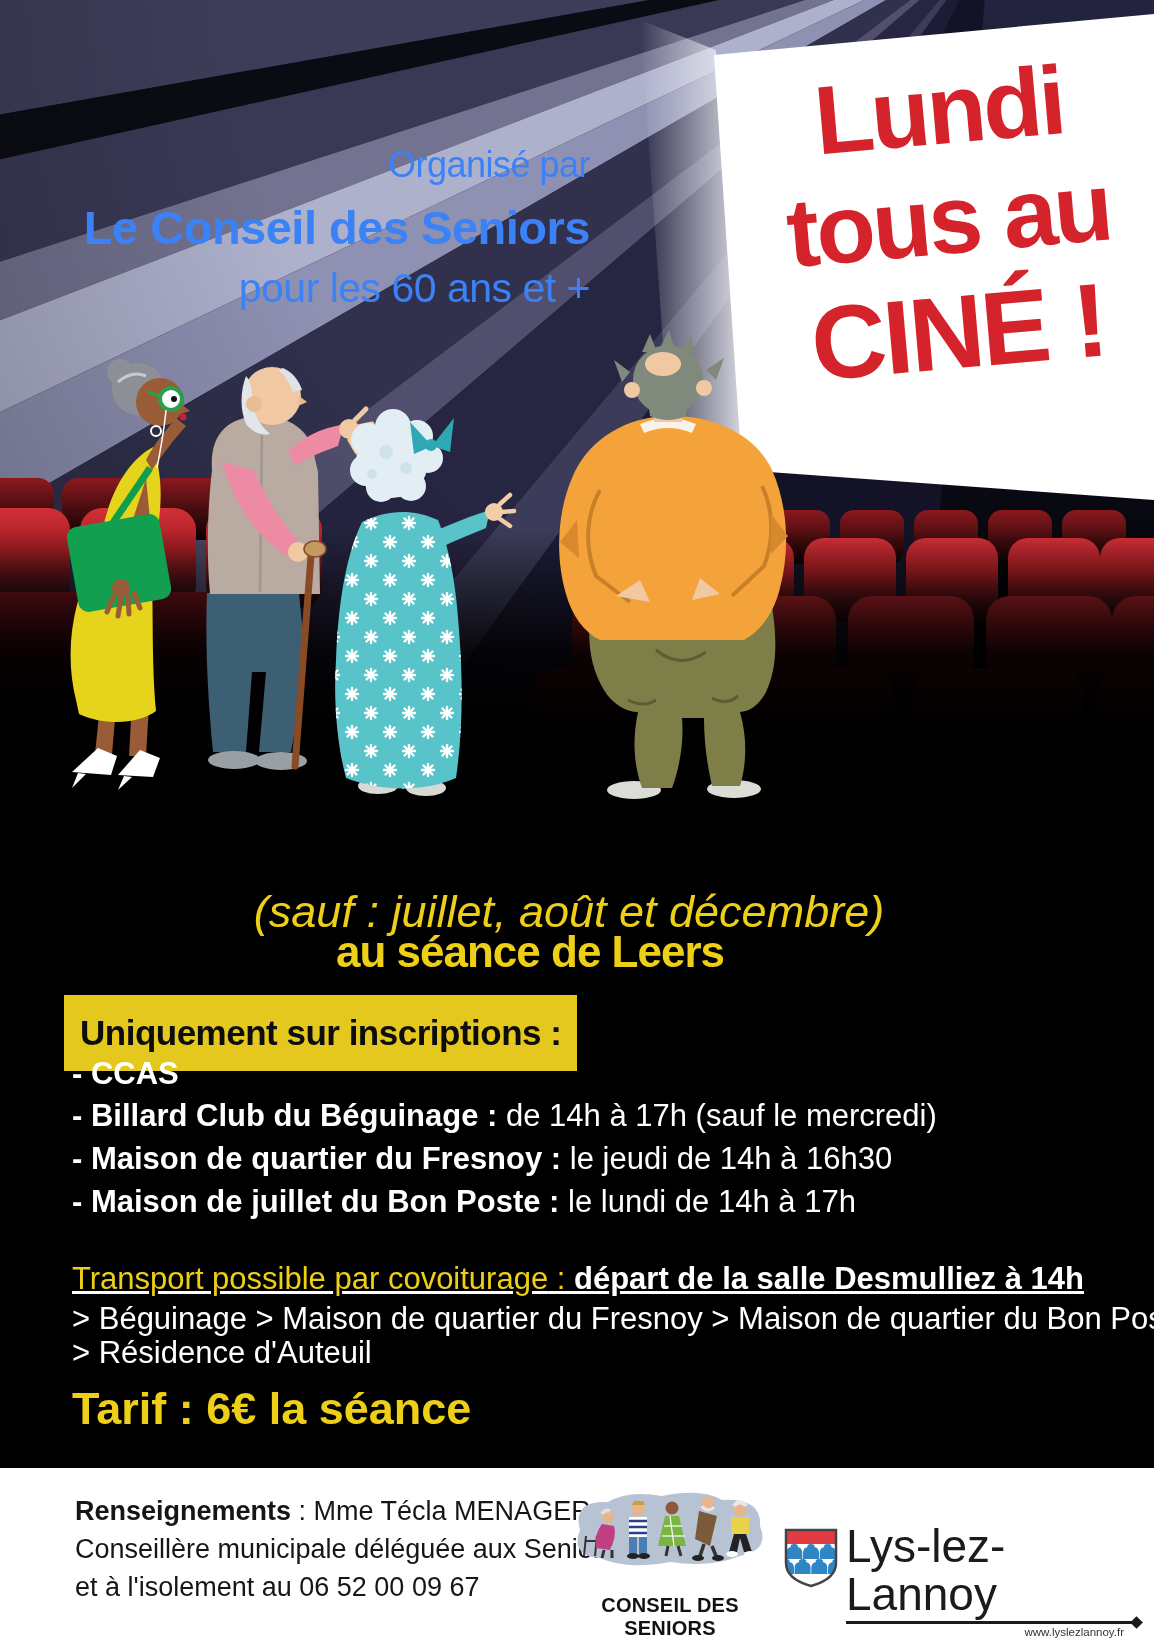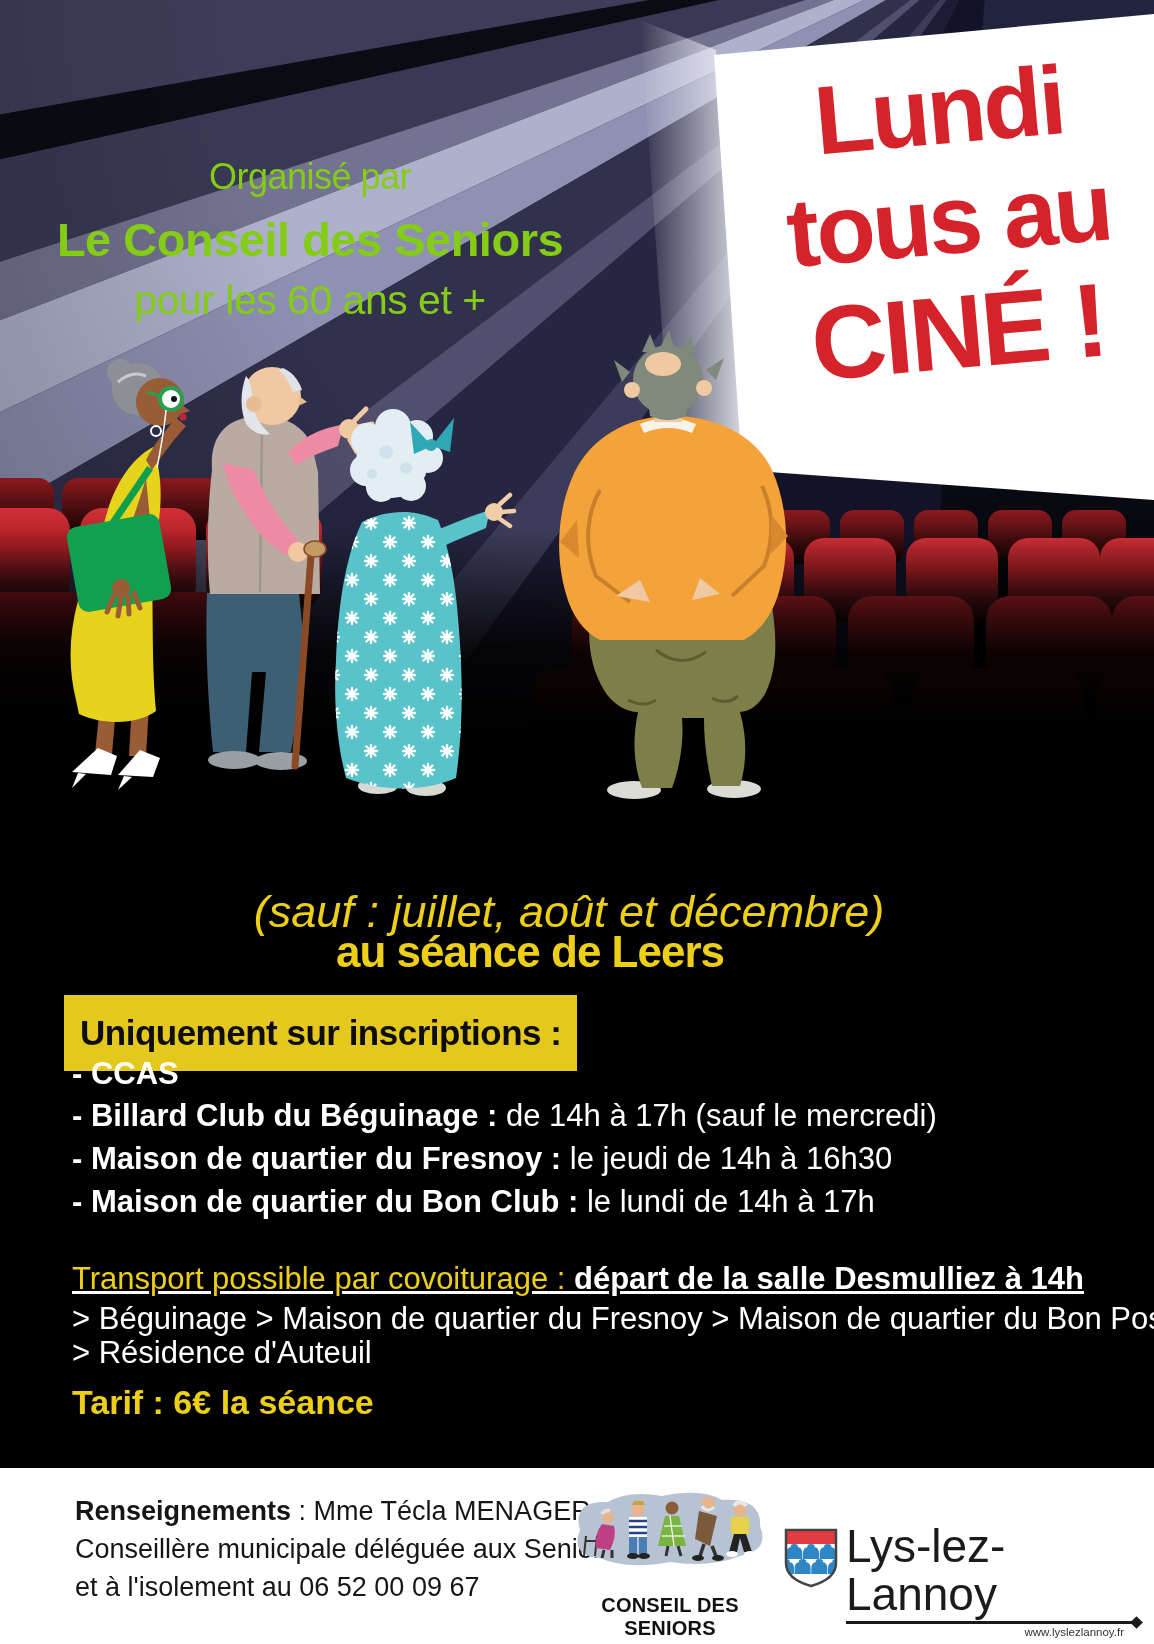--- a/index.html
+++ b/index.html
@@ -3,21 +3,21 @@
 <meta charset="utf-8">
 <style>
   html,body{margin:0;padding:0;background:#222;}
   .poster{
     position:relative;width:1154px;height:1644px;margin:0 auto;
     background:#000;overflow:hidden;
     font-family:"Liberation Sans",sans-serif;
   }
   .scene{position:absolute;left:0;top:0;width:1154px;height:800px;}
   
-  .organizer{position:absolute;left:30px;top:156px;width:560px;text-align:center;color:#84cc16;letter-spacing:-.5px;}
+  .organizer{position:absolute;left:30px;top:144px;width:560px;text-align:right;color:#3b82f6;letter-spacing:-.5px;}
   .organizer .l1{font-size:36px;}
   .organizer .l2{font-size:47px;font-weight:700;margin-top:14px;}
   .organizer .l3{font-size:41px;margin-top:10px;}
   
   .screen-text{
     position:absolute;left:714px;top:56px;width:440px;
     transform:rotate(-5deg);transform-origin:50% 0;
     color:#d5232b;font-weight:700;text-align:center;line-height:1.13;letter-spacing:-3px;
   }
   .screen-text .s1,.screen-text .s2{font-size:97px;}
@@ -29,21 +29,21 @@
   .t-exc{position:absolute;left:4px;top:886px;width:1130px;text-align:center;font-size:45px;font-style:italic;}
   .t-venue{position:absolute;left:0;top:927px;width:1060px;text-align:center;font-size:44px;font-weight:700;letter-spacing:-1px;}
   .insc-box{position:absolute;left:64px;top:995px;height:54px;background:#e4c81d;padding:11px 16px;display:flex;align-items:center;}
   .insc-box span{color:#0d0d0d;font-size:35px;font-weight:700;letter-spacing:-.5px;}
   .item{position:absolute;left:72px;font-size:31px;white-space:nowrap;}
   .item b{font-weight:700;}
   .i0{top:1056px}.i1{top:1098px}.i2{top:1141px}.i3{top:1184px}
   .transport{position:absolute;left:72px;top:1261px;font-size:31px;white-space:nowrap;text-decoration:underline;}
   .route{position:absolute;left:72px;font-size:31px;white-space:nowrap;}
   .r1{top:1301px}.r2{top:1335px}
-  .tarif{position:absolute;left:72px;top:1383px;font-size:34px;font-weight:700;}
+  .tarif{position:absolute;left:72px;top:1383px;font-size:45px;font-weight:700;}
   
   .footer{position:absolute;left:0;top:1468px;width:1154px;height:176px;background:#fff;}
   .contact{position:absolute;left:75px;top:24px;color:#161616;font-size:27px;line-height:38px;}
   .contact b{font-weight:700;}
   .seniors{position:absolute;left:564px;top:20px;width:212px;text-align:center;}
   .seniors .cap{margin-top:2px;font-size:20px;font-weight:700;color:#111;letter-spacing:.2px;}
   .citylogo{position:absolute;left:846px;top:54px;width:300px;color:#1b1b1b;}
   .citylogo .name{font-size:46px;line-height:48px;letter-spacing:0;}
   .citylogo .rule{position:relative;margin-top:3px;height:3px;background:#1a1a1a;width:292px;}
   .citylogo .nib{position:absolute;right:-3px;top:-3px;width:9px;height:9px;background:#1a1a1a;transform:rotate(45deg);}
@@ -320,21 +320,21 @@
     <div class="item i0">
       <b>- CCAS</b><span></span>
     </div>
     <div class="item i1">
       <b>- Billard Club du Béguinage :</b><span> de 14h à 17h (sauf le mercredi)</span>
     </div>
     <div class="item i2">
       <b>- Maison de quartier du Fresnoy :</b><span> le jeudi de 14h à 16h30</span>
     </div>
     <div class="item i3">
-      <b>- Maison de quartier du Bon Club :</b><span> le lundi de 14h à 17h</span>
+      <b>- Maison de juillet du Bon Poste :</b><span> le lundi de 14h à 17h</span>
     </div>
 
     <div class="transport">
       <span class="yellow">Transport possible par covoiturage</span><span class="yellow"> : </span><b>départ de la salle Desmulliez à 14h</b>
     </div>
     <div class="route r1">&gt; Béguinage &gt; Maison de quartier du Fresnoy &gt; Maison de quartier du Bon Poste</div>
     <div class="route r2">&gt; Résidence d'Auteuil</div>
 
     <div class="tarif yellow">Tarif : 6€ la séance</div>
   </div>

